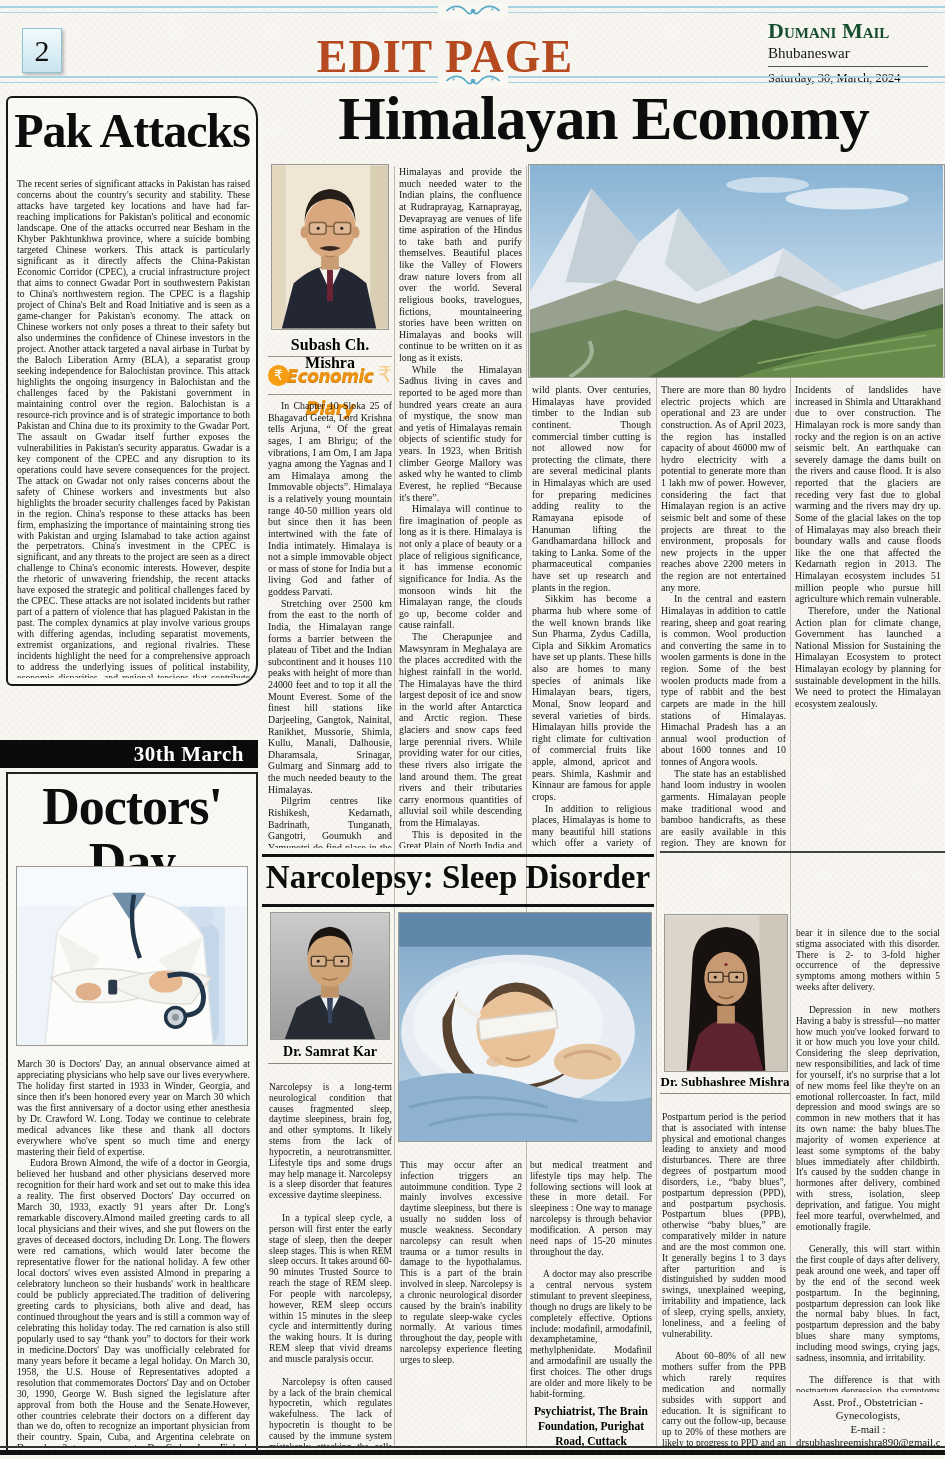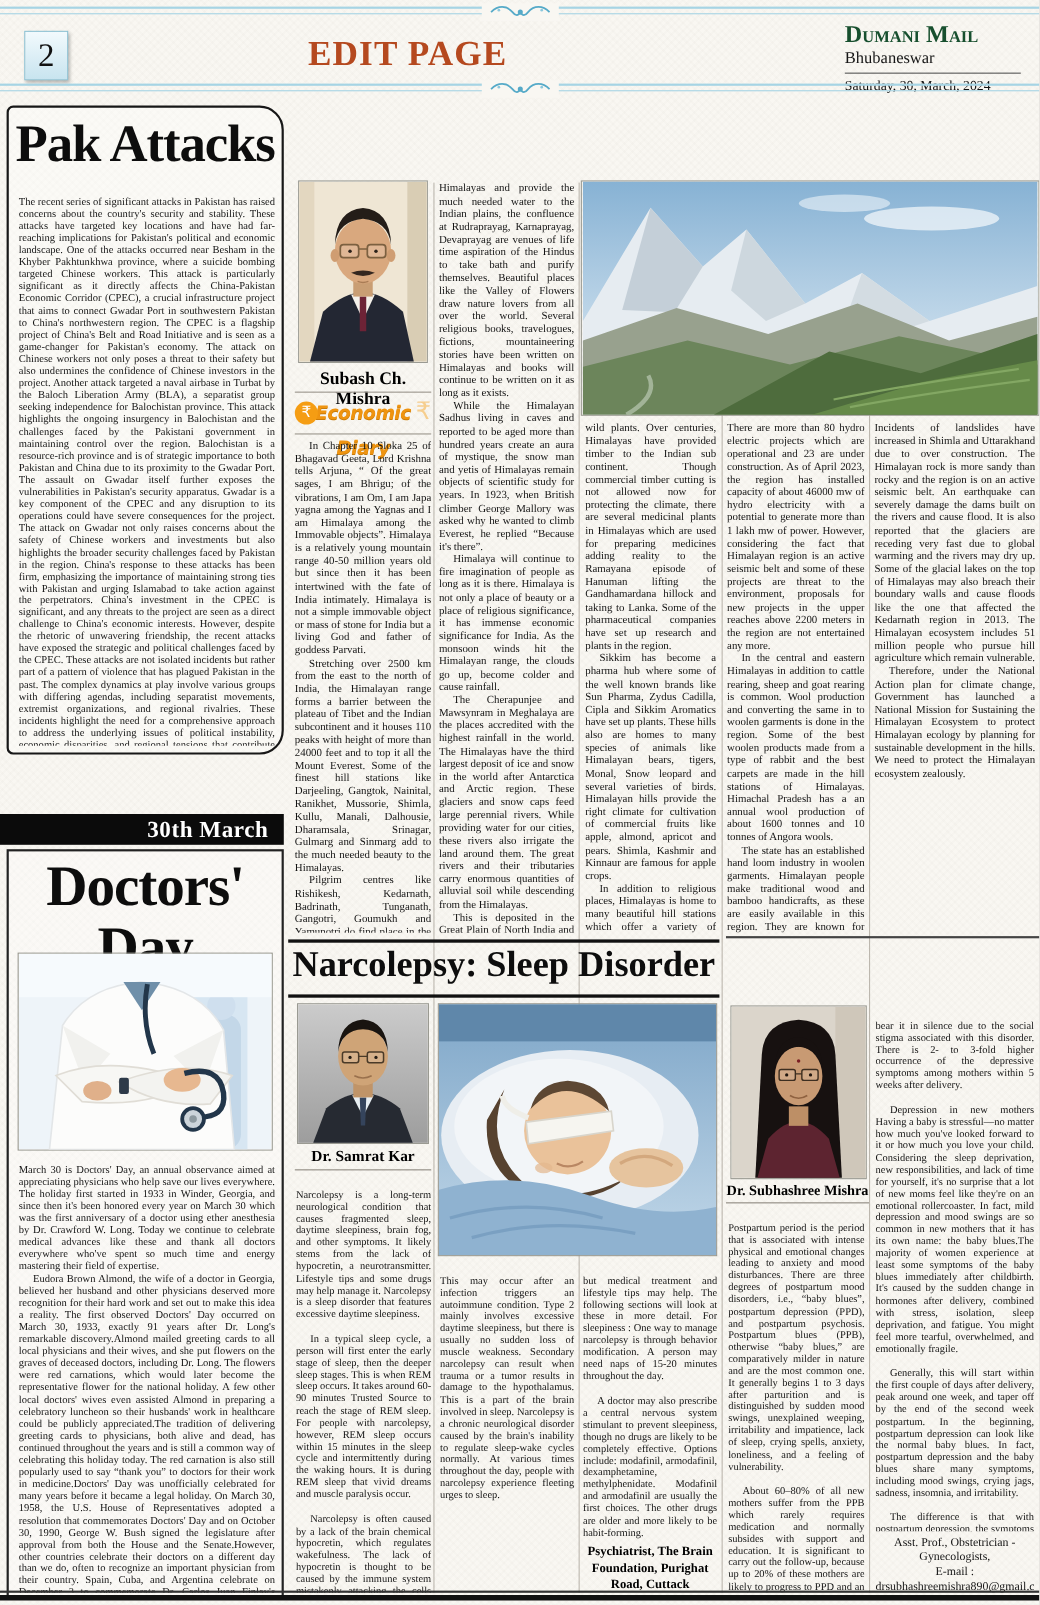--- a/index.html
+++ b/index.html
@@ -10,21 +10,21 @@
       repeating-linear-gradient(45deg, rgba(70,60,40,.015) 0 2px, transparent 2px 5px),
       repeating-linear-gradient(-45deg, rgba(70,60,40,.015) 0 2px, transparent 2px 5px),
       #f9f7f2; }
   .abs { position:absolute; }
 
   
   .deco { border-top:2px solid #a6d4e4; border-bottom:1px solid #a6d4e4; height:7px; }
   .orn { position:absolute; left:50%; transform:translateX(-50%); top:-5px; background:#f9f7f2; padding:0 4px; }
   .pgnum { background:linear-gradient(180deg,#f2fafd,#c8e4ef); border:1px solid #8fc2d4; box-shadow:2px 2px 3px rgba(0,0,0,.25);
     font-size:30px; text-align:center; line-height:44px; color:#111; }
-  .editpage { color:#b5491f; font-weight:bold; font-size:32px; letter-spacing:1px; text-align:left; }
+  .editpage { color:#b5491f; font-weight:bold; font-size:46px; letter-spacing:1px; text-align:center; }
   .mast-name { font-variant:small-caps; font-weight:bold; color:#174f2e; font-size:22px; line-height:1; }
   .mast-city { font-size:15px; color:#161616; margin-top:3px; }
   .mast-rule { border-top:1px solid #555; margin-top:4px; width:160px; }
   .mast-date { font-size:12.5px; color:#111; margin-top:4px; }
 
   
   .headline { font-weight:bold; color:#0d0d0d; text-align:center; letter-spacing:-1px; }
   .him-title { font-size:61px; line-height:1; }
   .pak-title { font-size:48px; line-height:1.05; }
   .docs-title { font-size:52px; line-height:1.05; }
@@ -94,20 +94,21 @@
 
   <div class="abs deco" style="left:0; top:76px; width:945px;">
     <svg class="orn" width="70" height="16" viewBox="0 0 70 16">
       <path d="M5,8 C12,1 21,1 27,8 C30,12 33,12 35,8 C37,12 40,12 43,8 C49,1 58,1 65,8" fill="none" stroke="#56aac8" stroke-width="1.8"></path>
       <circle cx="35" cy="8" r="2.6" fill="#56aac8"></circle>
       <circle cx="13" cy="6" r="1.4" fill="#8cc8dd"></circle>
         <circle cx="57" cy="6" r="1.4" fill="#8cc8dd"></circle>
     </svg>
   </div>
 
+  <div class="abs headline him-title" style="left:262px; top:88px; width:683px;">Himalayan Economy</div>
 
   <div class="abs boxed" style="left:6px; top:96px; width:252px; height:590px;">
     <div class="headline pak-title" style="margin-top:8px;">Pak Attacks</div>
     <div class="col body-wide first-flush" style="position:absolute; left:9px; top:80px; width:233px; height:500px;">
         <p class="para">The recent series of significant attacks in Pakistan has raised concerns about the country's security and stability. These attacks have targeted key locations and have had far-reaching implications for Pakistan's political and economic landscape. One of the attacks occurred near Besham in the Khyber Pakhtunkhwa province, where a suicide bombing targeted Chinese workers. This attack is particularly significant as it directly affects the China-Pakistan Economic Corridor (CPEC), a crucial infrastructure project that aims to connect Gwadar Port in southwestern Pakistan to China's northwestern region. The CPEC is a flagship project of China's Belt and Road Initiative and is seen as a game-changer for Pakistan's economy. The attack on Chinese workers not only poses a threat to their safety but also undermines the confidence of Chinese investors in the project. Another attack targeted a naval airbase in Turbat by the Baloch Liberation Army (BLA), a separatist group seeking independence for Balochistan province. This attack highlights the ongoing insurgency in Balochistan and the challenges faced by the Pakistani government in maintaining control over the region. Balochistan is a resource-rich province and is of strategic importance to both Pakistan and China due to its proximity to the Gwadar Port. The assault on Gwadar itself further exposes the vulnerabilities in Pakistan's security apparatus. Gwadar is a key component of the CPEC and any disruption to its operations could have severe consequences for the project. The attack on Gwadar not only raises concerns about the safety of Chinese workers and investments but also highlights the broader security challenges faced by Pakistan in the region. China's response to these attacks has been firm, emphasizing the importance of maintaining strong ties with Pakistan and urging Islamabad to take action against the perpetrators. China's investment in the CPEC is significant, and any threats to the project are seen as a direct challenge to China's economic interests. However, despite the rhetoric of unwavering friendship, the recent attacks have exposed the strategic and political challenges faced by the CPEC. These attacks are not isolated incidents but rather part of a pattern of violence that has plagued Pakistan in the past. The complex dynamics at play involve various groups with differing agendas, including separatist movements, extremist organizations, and regional rivalries. These incidents highlight the need for a comprehensive approach to address the underlying issues of political instability, economic disparities, and regional tensions that contribute to the security challenges faced by Pakistan.</p>
       </div>
   </div>
 
   <svg class="abs photo" style="left:271px; top:164px;" width="118" height="166" viewBox="0 0 118 166">
     <rect width="118" height="166" fill="#efe6d4"></rect>

